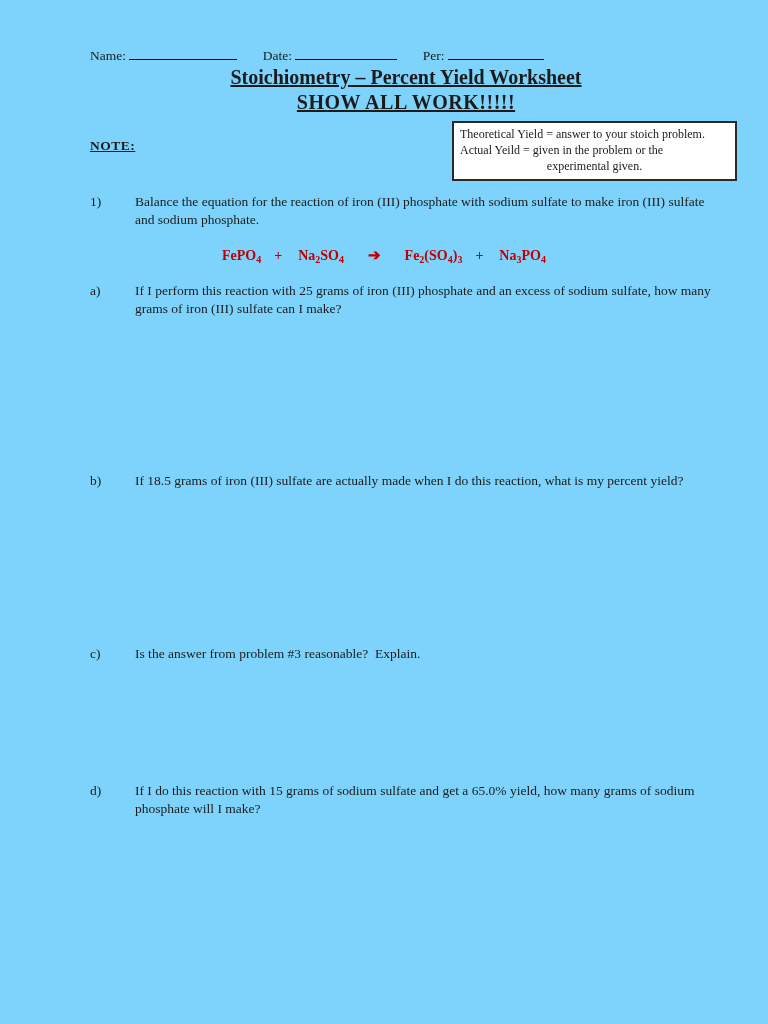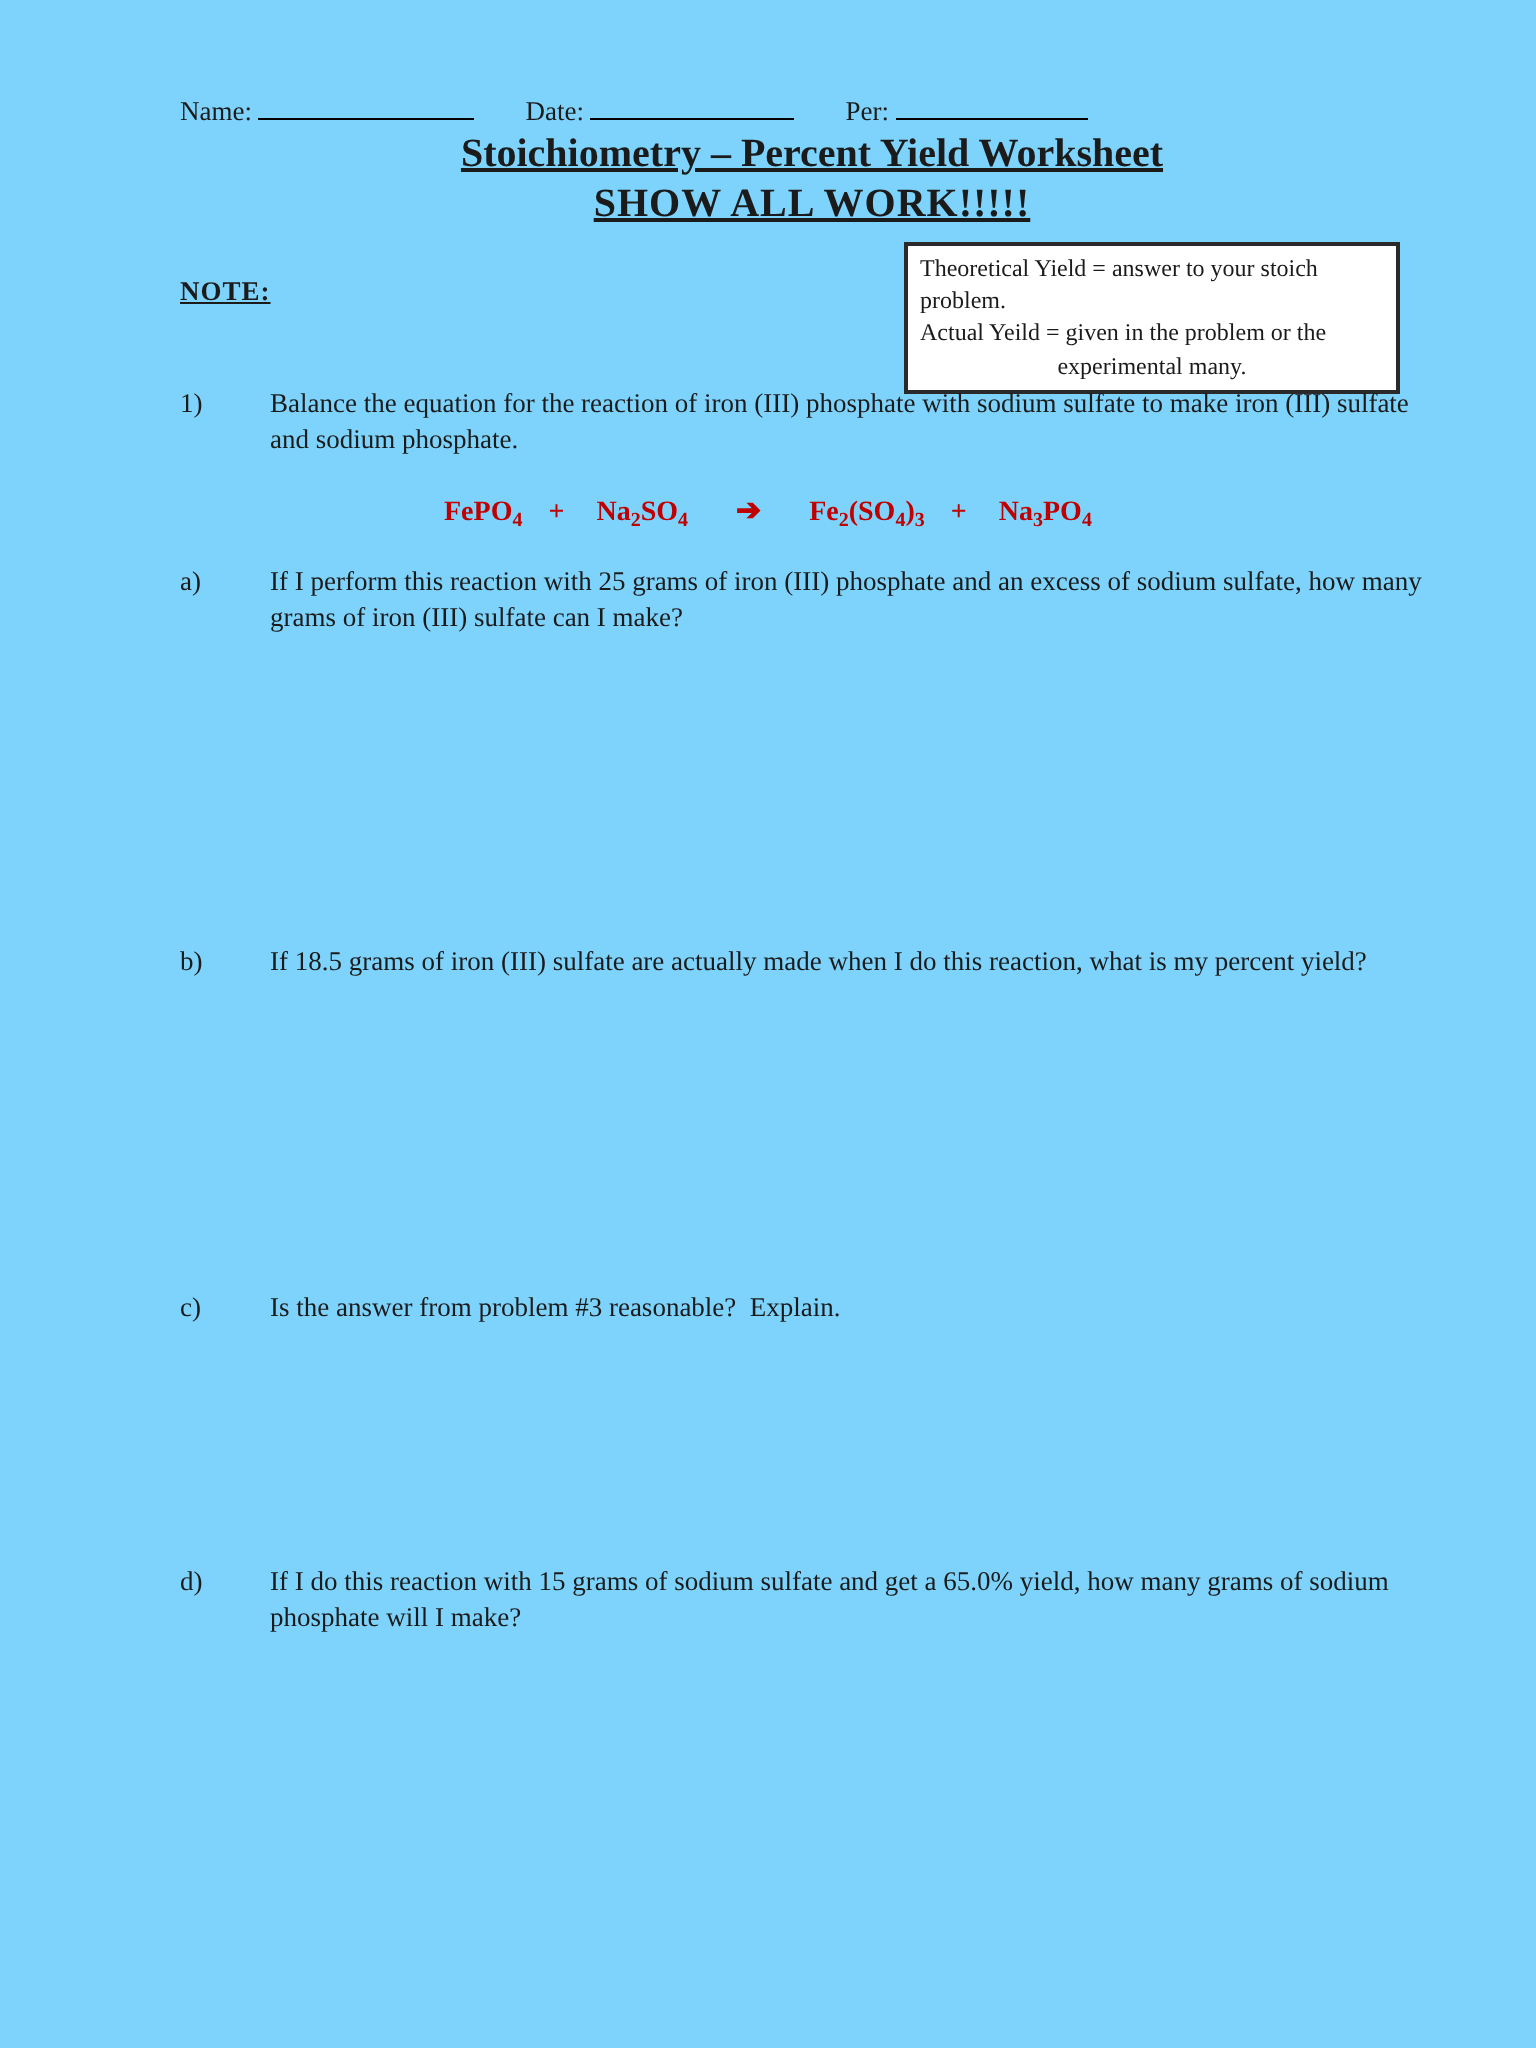--- a/index.html
+++ b/index.html
@@ -30,21 +30,21 @@
   .note-label{position:absolute;left:90px;top:138px;font-size:13.5px;font-weight:bold;text-decoration:underline;letter-spacing:.5px;}
   .formula{position:absolute;left:185px;top:136px;display:flex;align-items:flex-start;font-weight:bold;font-size:13.5px;}
   .f-lhs{padding-top:2px;margin-right:14px;}
   .fraction{display:inline-flex;flex-direction:column;text-align:center;}
   .numer{border-bottom:1.5px solid #000;padding:1px 17px 2px 17px;}
   .denom{padding-top:2px;}
   .f-mult{padding-top:4px;margin-left:10px;font-size:13px;letter-spacing:1px;}
 
   
   .info-box{
-    position:absolute;left:452px;top:121px;width:248px;box-sizing:border-box;
+    position:absolute;left:452px;top:121px;width:285px;box-sizing:border-box;
     border:2px solid #2a2a2a;padding:3px 6px 4px 6px;
     font-size:12px;line-height:1.35;background:#fff;
   }
   .info-box .centered{text-align:center;}
 
   
   .q{position:absolute;left:90px;width:648px;font-size:13.5px;line-height:1.33;}
   .qnum{position:absolute;left:0;top:0;}
   .qtext{margin-left:45px;width:592px;white-space:pre-wrap;}
 
@@ -73,21 +73,21 @@
 
   <div class="title sub">SHOW ALL WORK!!!!!</div>
   <div class="title main">Stoichiometry – Percent Yield Worksheet</div>
 
   <div class="note-label">NOTE:</div>
 
 
   <div class="info-box">
     <div>Theoretical Yield = answer to your stoich problem.</div>
     <div>Actual Yeild = given in the problem or the</div>
-    <div class="centered">experimental many.</div>
+    <div class="centered">experimental given.</div>
   </div>
 
   <div class="q" style="top:193px">
     <span class="qnum">1)</span>
     <div class="qtext">Balance the equation for the reaction of iron (III) phosphate with sodium sulfate to make iron (III) sulfate and sodium phosphate.</div>
   </div>
 
   <div class="equation" style="color: rgb(192, 0, 0);"><span>FePO</span><span class="sub">4</span><span class="plus">+</span><span>Na</span><span class="sub">2</span><span>SO</span><span class="sub">4</span><span class="arrow">➔</span><span>Fe</span><span class="sub">2</span><span>(SO</span><span class="sub">4</span><span>)</span><span class="sub">3</span><span class="plus">+</span><span>Na</span><span class="sub">3</span><span>PO</span><span class="sub">4</span></div>
 
   <div class="q" style="top:282px">

